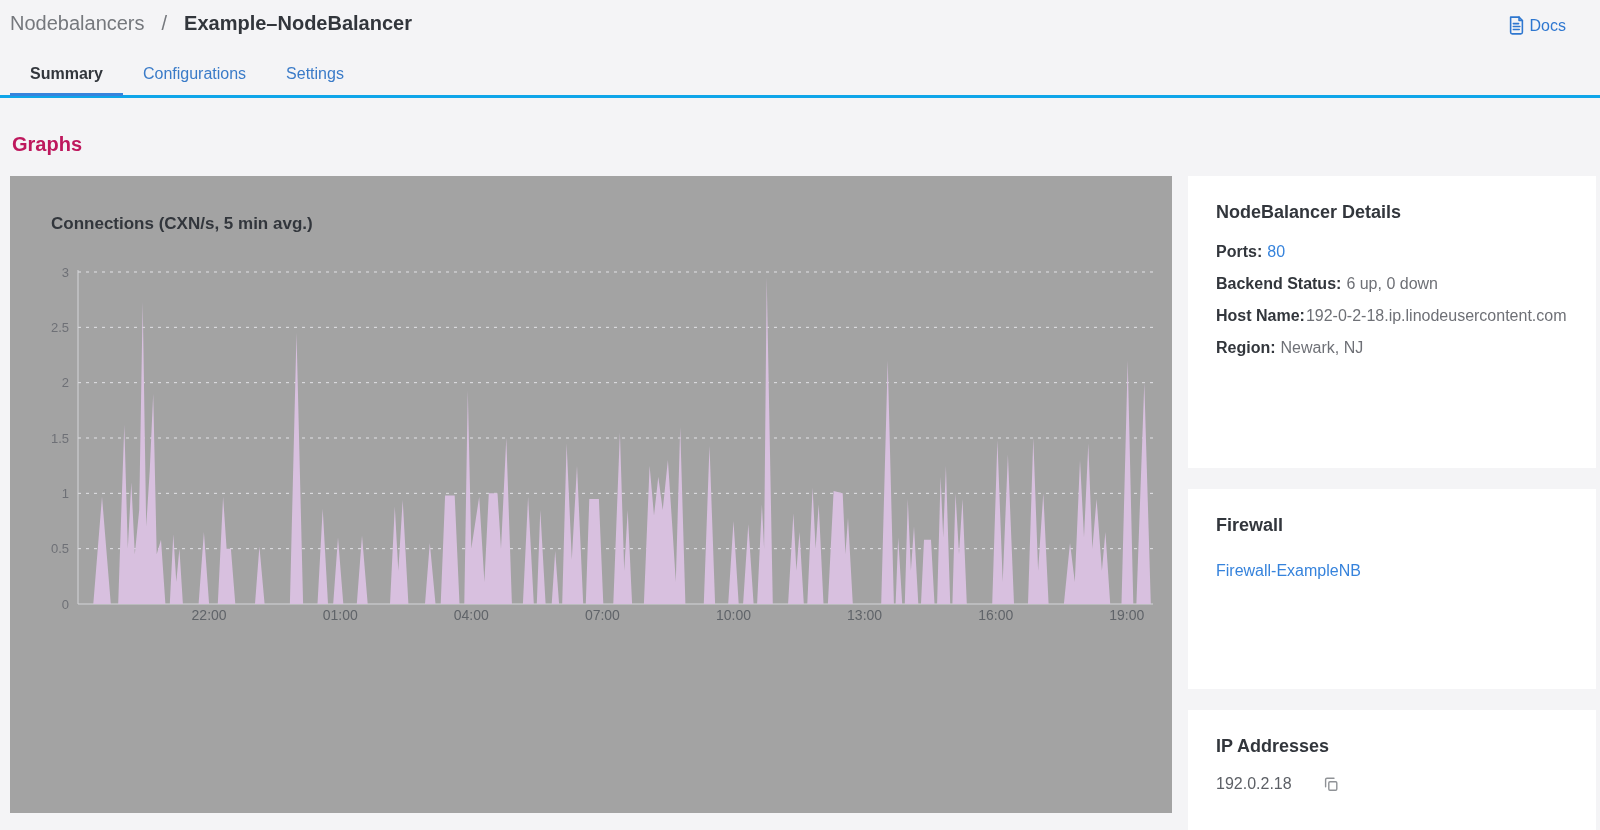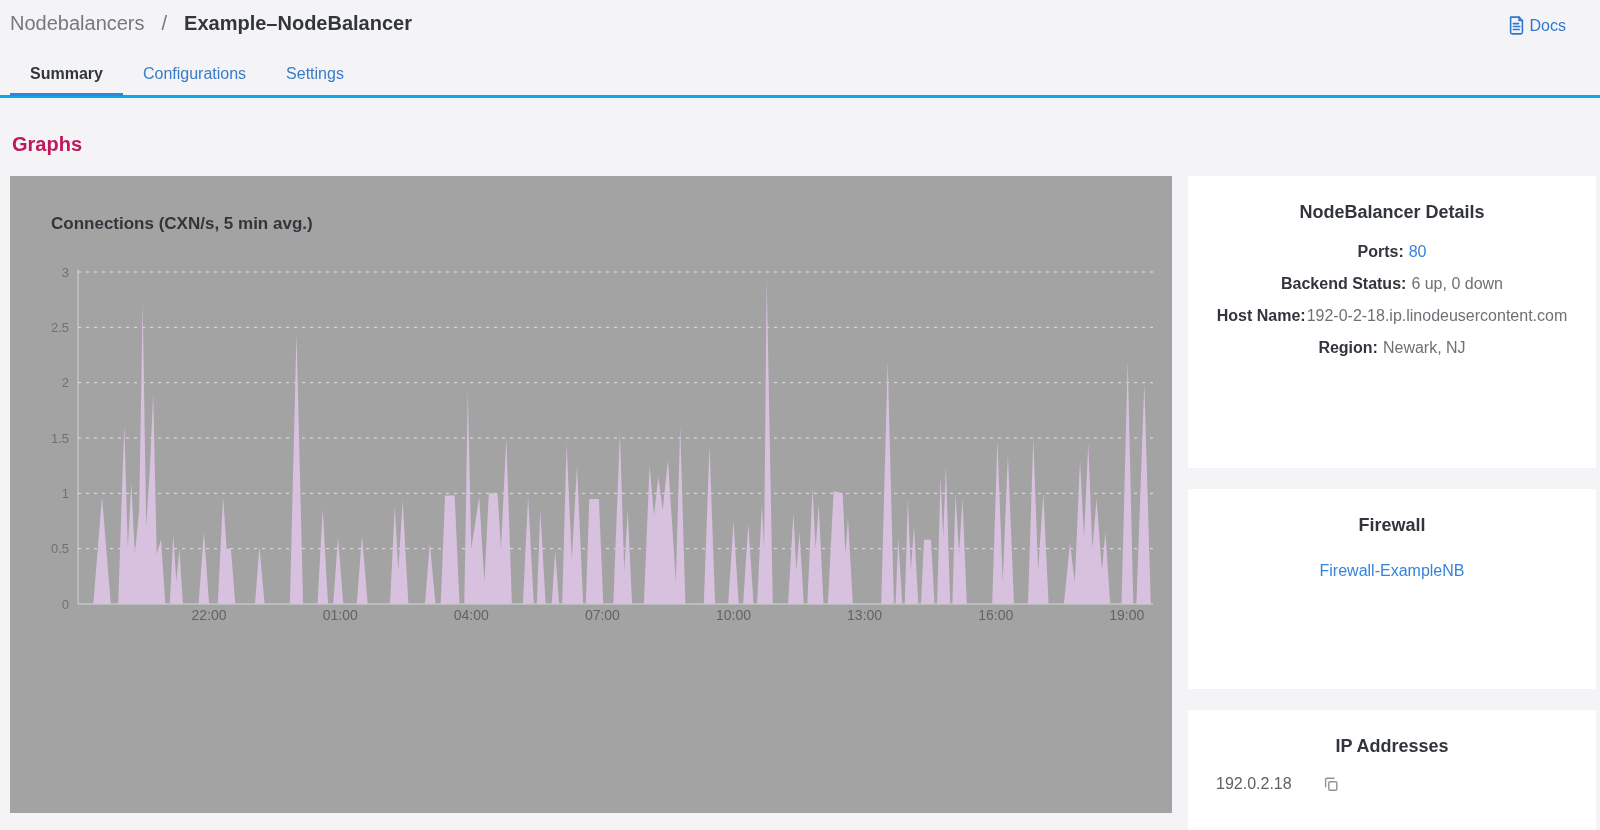--- a/index.html
+++ b/index.html
@@ -36,21 +36,21 @@
   .xlab { font-size:14px; fill:#606469; text-anchor:middle; }
 
   .legend { margin:40px 31px 0 32px; border:1px solid #e5e6e9; background:#fcfcfd; font-size:15px; color:#32363c; }
   .lrow { display:grid; grid-template-columns:302px 153px 155px 1fr; align-items:center; }
   .lhead { height:37px; }
   .ldata { height:65px; border-top:1px solid #efeff2; }
   .lname { display:flex; align-items:center; padding-left:20px; }
   .swatch { width:22px; height:22px; margin-right:12px; background:#d7b9dc; flex:none; }
 
   .sidebar { width:408px; display:flex; flex-direction:column; gap:21px; }
-  .scard { background:#fff; padding:26px 28px;text-align:center; }
+  .scard { background:#fff; padding:26px 28px; }
   .scard h3 { font-size:18px; font-weight:bold; color:#32363c; margin-bottom:18px; }
   .card-details { height:292px; }
   .card-firewall { height:200px; }
   .card-ip { height:131px; }
   .drow { font-size:16px; line-height:22px; margin-bottom:10px; color:#6e7076; }
   .drow .lbl { color:#32363c; font-weight:bold; margin-right:5px; }
   .drow .lbl.tight { margin-right:1px; }
   .drow a { color:var(--accent); text-decoration:none; cursor:pointer; }
   .fw-link { display:inline-block; margin-top:8px; font-size:16px; color:var(--accent); text-decoration:none; cursor:pointer; }
   .ip-row { display:flex; align-items:center; gap:30px; margin-top:0; }

